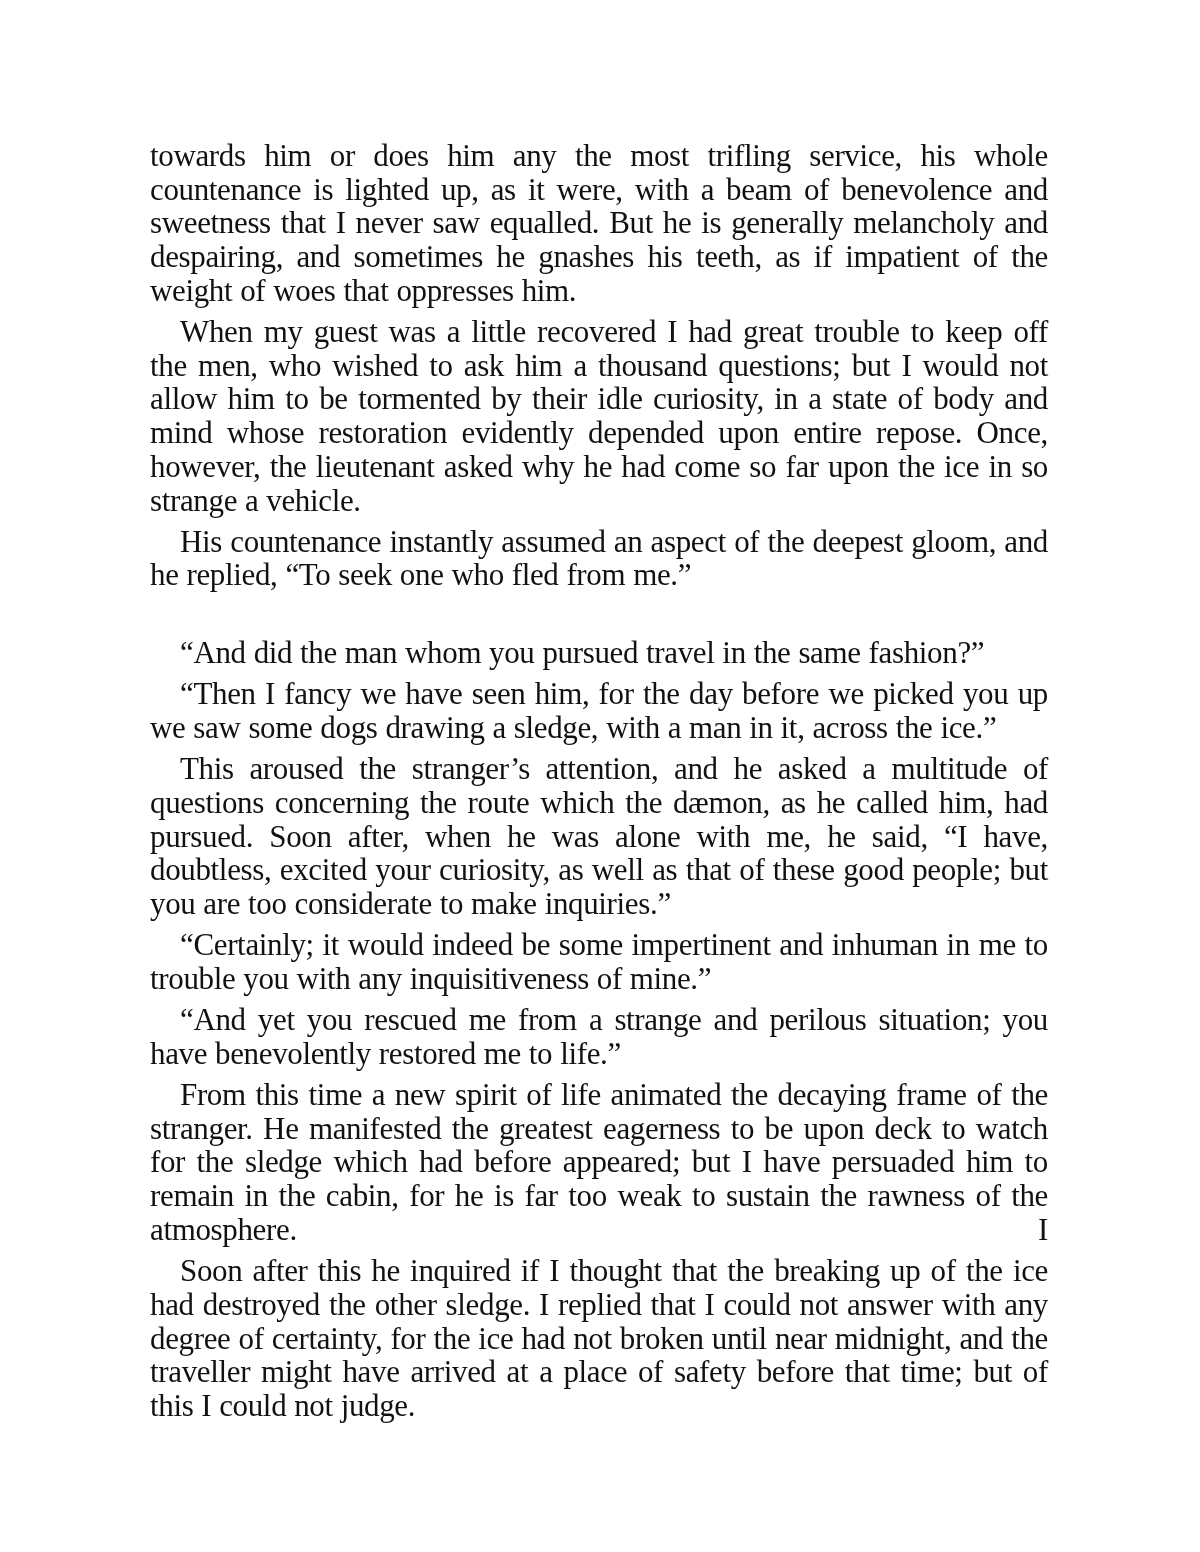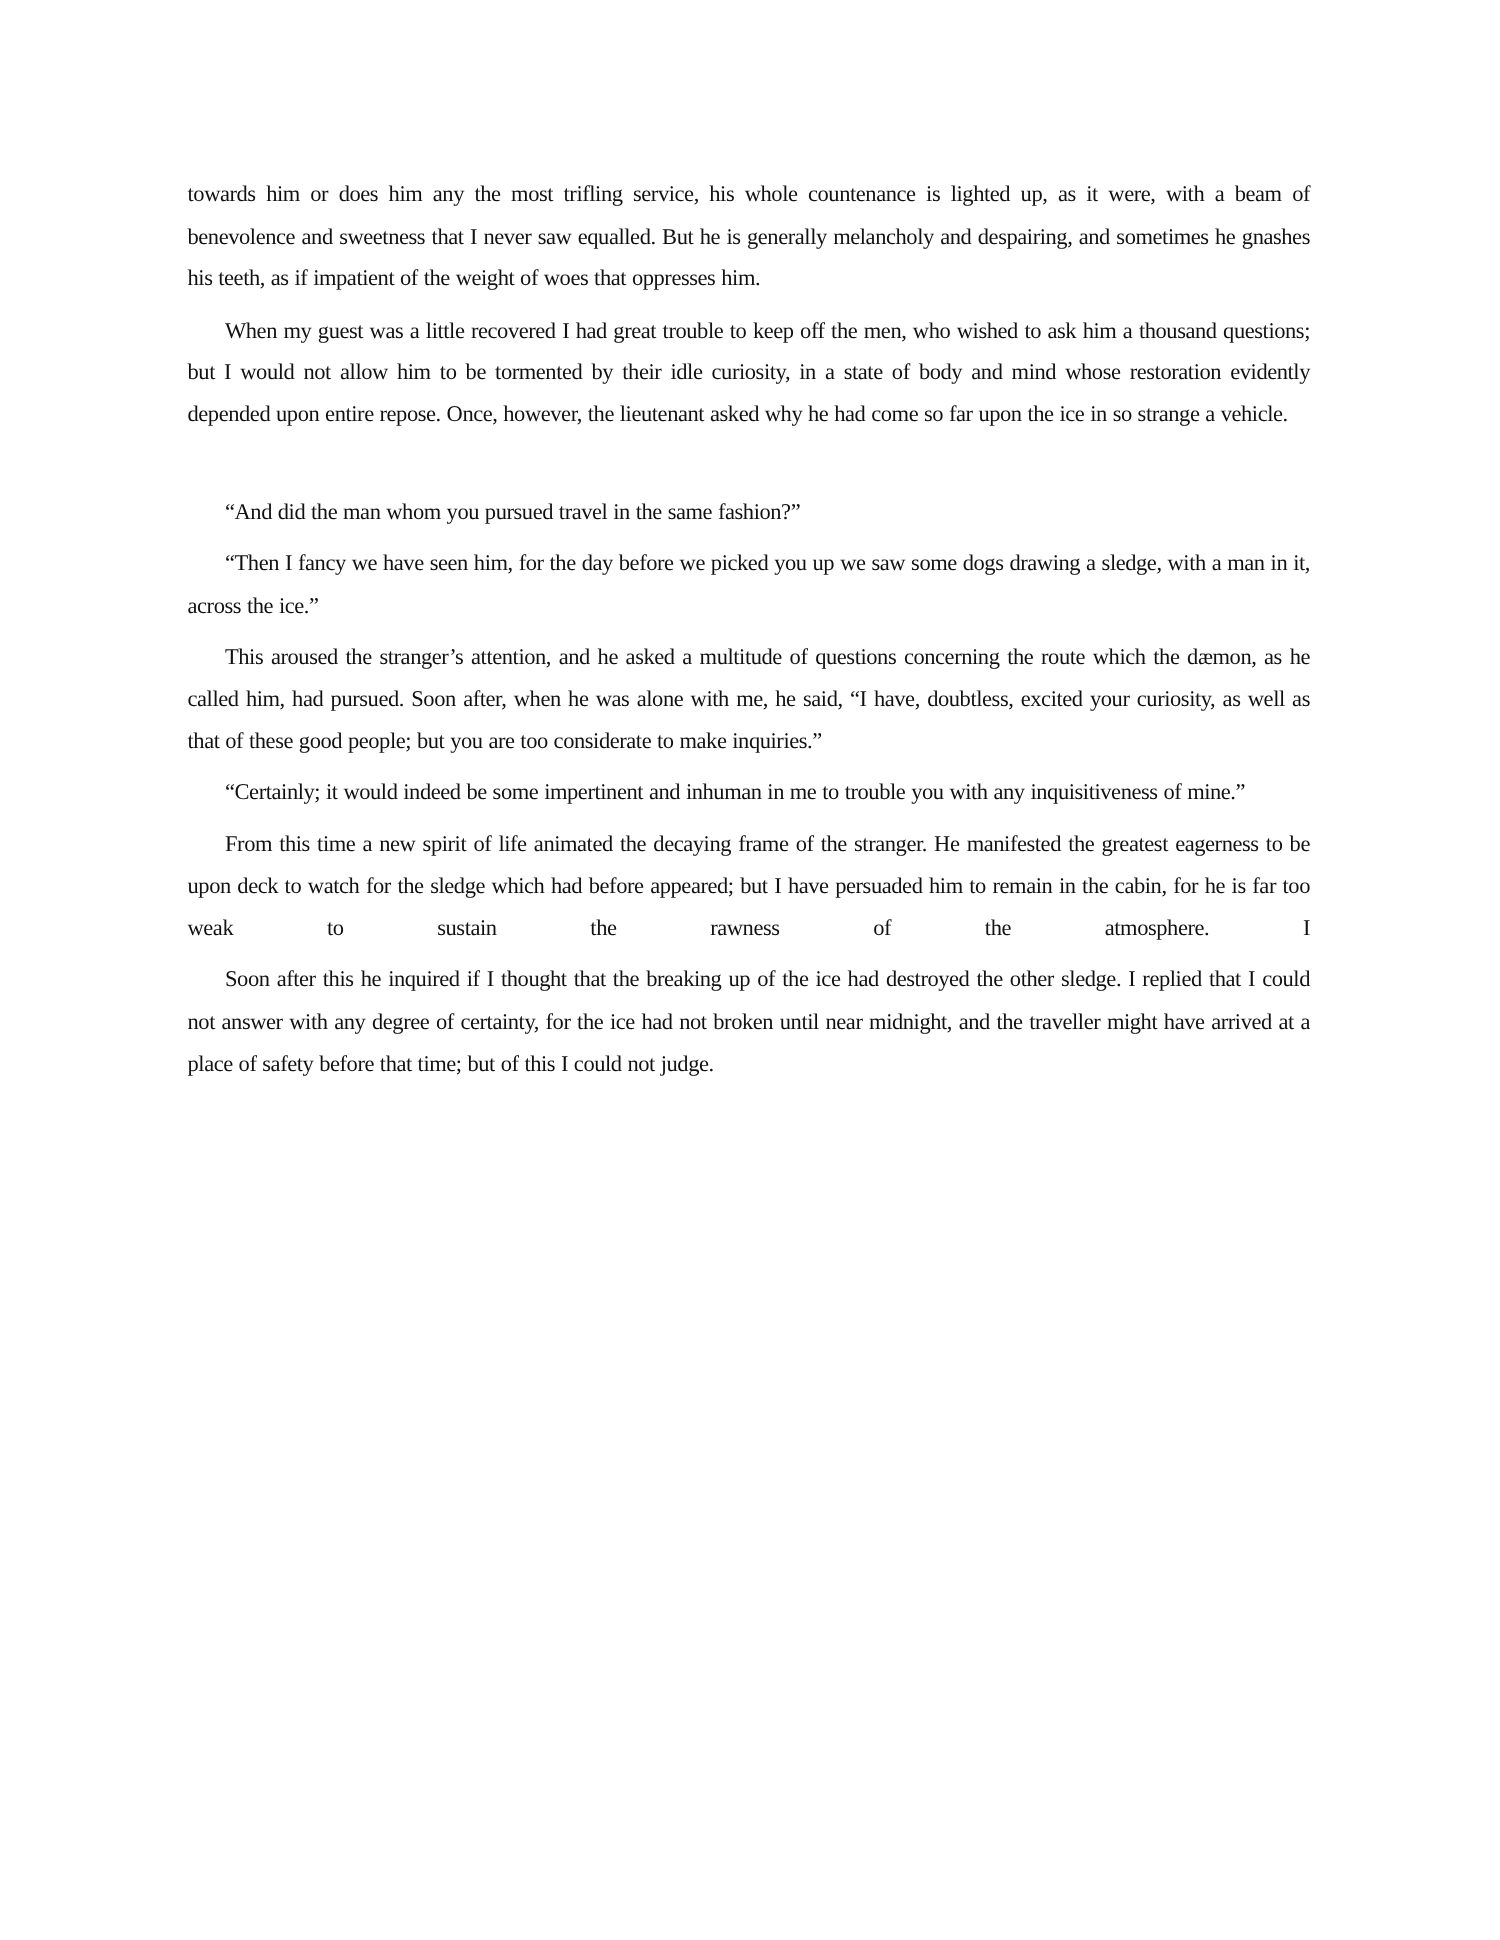--- a/index.html
+++ b/index.html
@@ -13,21 +13,21 @@
       position: relative;
       overflow: hidden;
     }
     .page {
       position: absolute;
       left: 150px;
       top: 139px;
       width: 898px;
       color: #111111;
       font-family: "Liberation Serif", "DejaVu Serif", serif;
-      font-size: 18px;
+      font-size: 31px;
       line-height: 33.7px;
       letter-spacing: -0.35px;
       word-spacing: 0.5px;
     }
     .para {
       margin: 0 0 7.5px 0;
       text-indent: 30px;
       text-align: justify;
       text-align-last: left;
       hyphens: none;
@@ -39,19 +39,21 @@
       text-align: right;
       margin-top: 44px;
     }
   </style>
 </head>
 <body>
 
 <div class="page">
   <p class="para continued">towards him or does him any the most trifling service, his whole countenance is lighted up, as it were, with a beam of benevolence and sweetness that I never saw equalled. But he is generally melancholy and despairing, and sometimes he gnashes his teeth, as if impatient of the weight of woes that oppresses him.</p>
   <p class="para">When my guest was a little recovered I had great trouble to keep off the men, who wished to ask him a thousand questions; but I would not allow him to be tormented by their idle curiosity, in a state of body and mind whose restoration evidently depended upon entire repose. Once, however, the lieutenant asked why he had come so far upon the ice in so strange a vehicle.</p>
+  <p class="para">His countenance instantly assumed an aspect of the deepest gloom, and he replied, “To seek one who fled from me.”</p>
   <p class="para short-line">“And did the man whom you pursued travel in the same fashion?”</p>
   <p class="para">“Then I fancy we have seen him, for the day before we picked you up we saw some dogs drawing a sledge, with a man in it, across the ice.”</p>
   <p class="para">This aroused the stranger’s attention, and he asked a multitude of questions concerning the route which the dæmon, as he called him, had pursued. Soon after, when he was alone with me, he said, “I have, doubtless, excited your curiosity, as well as that of these good people; but you are too considerate to make inquiries.”</p>
   <p class="para">“Certainly; it would indeed be some impertinent and inhuman in me to trouble you with any inquisitiveness of mine.”</p>
+  <p class="para">“And yet you rescued me from a strange and perilous situation; you have benevolently restored me to life.”</p>
   <p class="para" style="text-align-last: justify;">From this time a new spirit of life animated the decaying frame of the stranger. He manifested the greatest eagerness to be upon deck to watch for the sledge which had before appeared; but I have persuaded him to remain in the cabin, for he is far too weak to sustain the rawness of the atmosphere. I</p>
   <p class="para">Soon after this he inquired if I thought that the breaking up of the ice had destroyed the other sledge. I replied that I could not answer with any degree of certainty, for the ice had not broken until near midnight, and the traveller might have arrived at a place of safety before that time; but of this I could not judge.</p>
 </div>
 
 </body></html>

